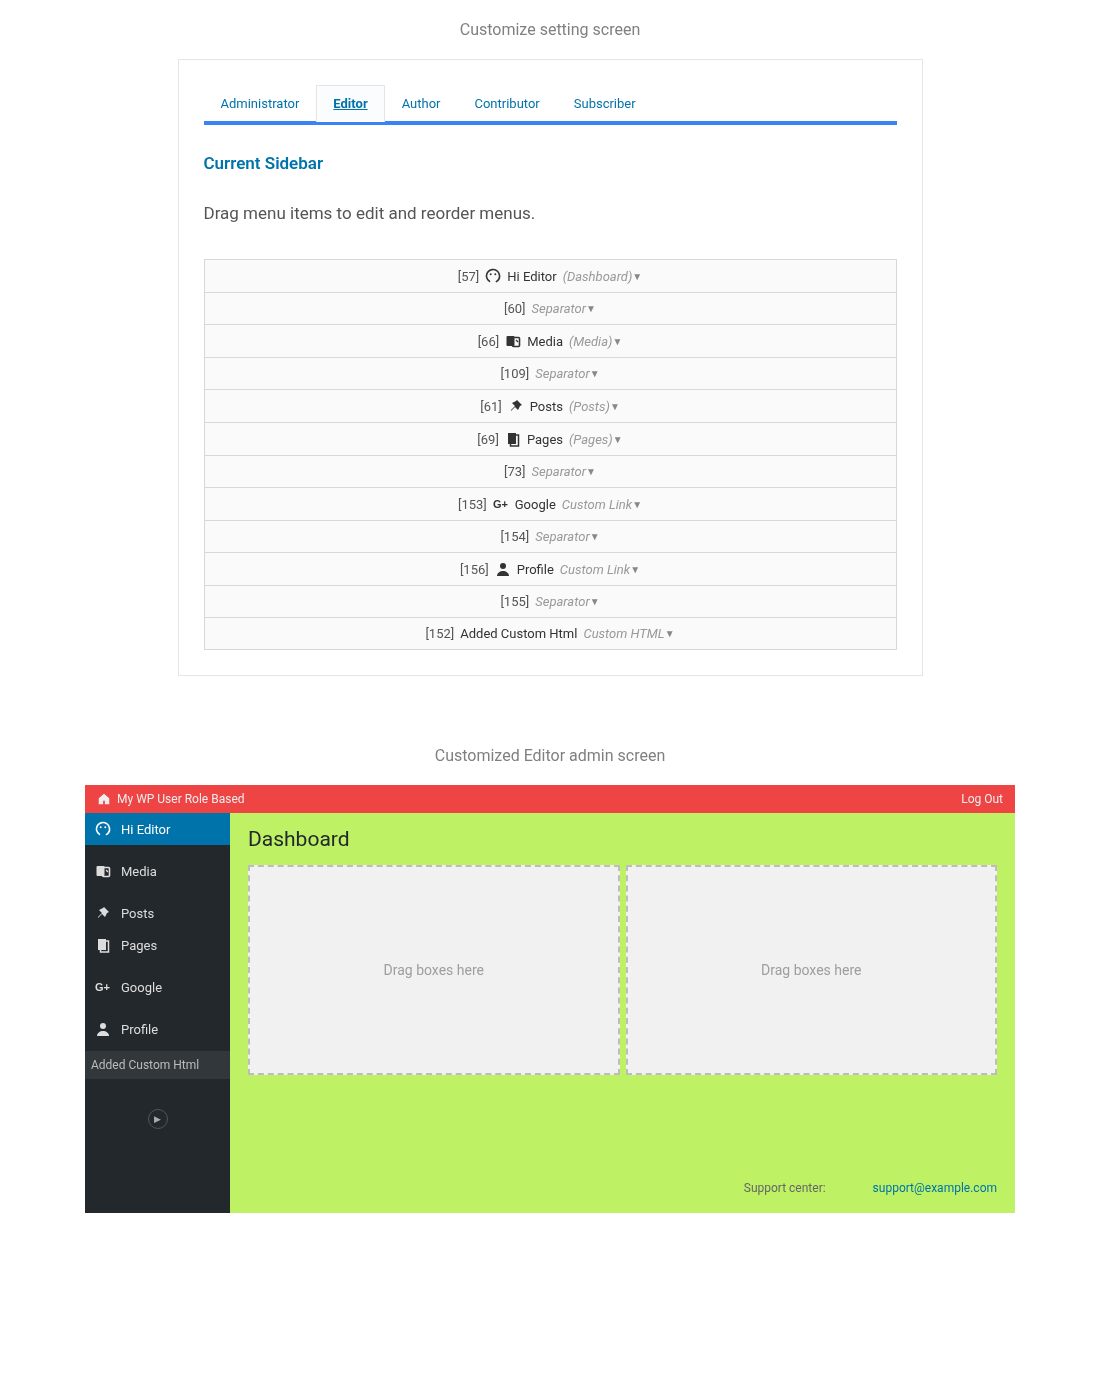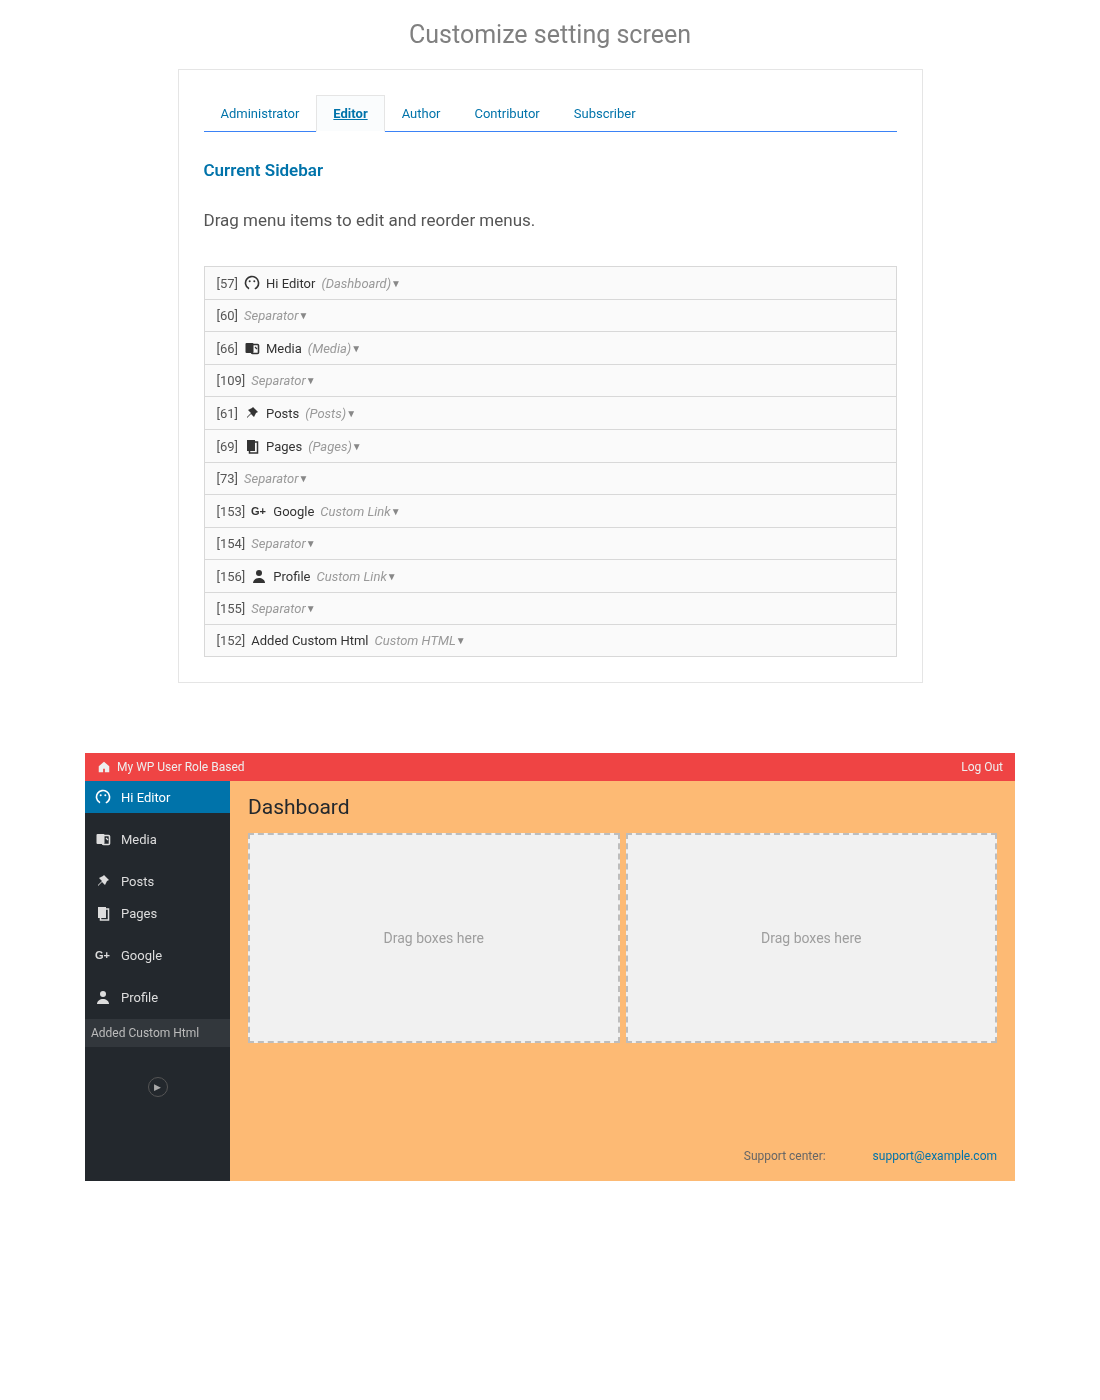--- a/index.html
+++ b/index.html
@@ -1,30 +1,30 @@
 <!DOCTYPE html>
 <html><head>
 <meta charset="utf-8">
 <style>
   * { box-sizing: border-box; margin: 0; padding: 0; }
   body { font-family: -apple-system, BlinkMacSystemFont, "Segoe UI", Roboto, Helvetica, Arial, sans-serif; background:#fff; color:#444; width:1100px; }
   a { text-decoration:none; }
 
   
   .screen1-wrap { padding: 20px 0 70px; }
-  .section-title { text-align:center; font-size:25px; color:#808080; font-weight:400; margin-bottom:20px; }
+  .section-title { text-align:center; font-size:16px; color:#808080; font-weight:400; margin-bottom:20px; }
   .settings-panel { width:745px; margin:0 auto; border:1px solid #e5e5e5; padding:25px; background:#fff; }
-  .tabs { display:flex; border-bottom:1px solid #3b82f6; }
+  .tabs { display:flex; border-bottom:4px solid #3b82f6; }
   .tab { padding:10px 16px; font-size:13px; color:#0073aa; cursor:pointer; border:1px solid transparent; margin-bottom:-1px; }
   .tab.active { color:#0073aa; font-weight:700; border:1px solid #e5e5e5; border-bottom:1px solid #fff; background:#fafcfd;text-decoration:underline; }
   .current-sidebar { margin-top:28px; }
   .cs-title { color:#0073aa; font-size:17px; font-weight:600; margin-bottom:30px; }
   .cs-help { font-size:17px; color:#555; margin-bottom:36px; }
   .menu-list { border:1px solid #d8d8d8; }
-  .menu-row { display:flex; align-items:center; justify-content:flex-start; padding:8px 12px; font-size:13px; color:#555; border-bottom:1px solid #d8d8d8; background:#fafafa; cursor:grab; }
+  .menu-row { display:flex; align-items:center; justify-content:center; padding:8px 12px; font-size:13px; color:#555; border-bottom:1px solid #d8d8d8; background:#fafafa; cursor:grab; }
   .menu-row:last-child { border-bottom:none; }
   .menu-row-left { display:flex; align-items:center; gap:6px; flex-wrap:wrap; }
   .menu-id { }
   .menu-label { color:#333; }
   .menu-meta { color:#999; font-style:italic; }
   .row-icon { display:inline-flex; width:16px; height:16px; color:#333; }
   .row-icon svg { width:16px; height:16px; }
   .caret { color:#888; font-size:10px; }
 
   
@@ -38,21 +38,21 @@
   .sidebar { width:145px; background:#23282d; color:#ddd; padding-bottom:30px; }
   .side-item { display:flex; align-items:center; gap:10px; padding:8px 10px; font-size:13px; color:#ddd; cursor:pointer; position:relative; }
   .side-item.active { background:#0073aa; color:#fff; }
   .side-item.active::after { content:""; position:absolute; right:-8px; top:50%; margin-top:-8px; border:8px solid transparent; border-left-color:#0073aa; }
   .side-item.muted { background:#32373c; color:#bbb; font-size:12px; padding:7px 6px; margin-top:6px; }
   .side-icon { width:16px; height:16px; display:inline-flex; color:inherit; }
   .side-icon svg { width:16px; height:16px; }
   .side-sep { height:10px; }
   .collapse-btn { display:flex; align-items:center; justify-content:center; margin-top:30px; }
   .collapse-btn .circle { width:20px; height:20px; border-radius:50%; border:1px solid #555; display:flex; align-items:center; justify-content:center; color:#aaa; font-size:9px; }
-  .content { flex:1; background:#fdba74; padding:14px 18px 18px; display:flex; flex-direction:column; }
+  .content { flex:1; background:#bef264; padding:14px 18px 18px; display:flex; flex-direction:column; }
   .page-h1 { font-size:21px; font-weight:400; color:#23282d; margin-bottom:14px; }
   .drop-row { display:flex; gap:6px;justify-content:center; }
   .dropbox { flex:1; height:210px; border:2px dashed #bdbdbd; display:flex; align-items:center; justify-content:center; color:#9e9e9e; font-size:14px; background:#f1f1f1; }
   .support { margin-top:auto; text-align:right; font-size:12px; color:#666; padding-top:100px; }
   .support a { color:#0073aa;padding-left:44px; }
 </style>
 </head>
 <body>
 
 <svg width="0" height="0" style="position:absolute">
@@ -221,20 +221,21 @@
               <span class="menu-meta"> Custom HTML</span>
             </div>
             <span class="caret">▼</span>
           </div>
         </div>
     </div>
   </div>
 </div>
 
 <div class="screen2-wrap">
+  <div class="section-title">Customized Editor admin screen</div>
   <div class="admin-shell">
     <div class="topbar">
       <div class="topbar-left">
         <span class="topbar-logo">
             <svg viewBox="0 0 16 16">
               <use href="#ic-home"></use>
             </svg>
           </span>
         <a href="#">My WP User Role Based</a>
       </div>

